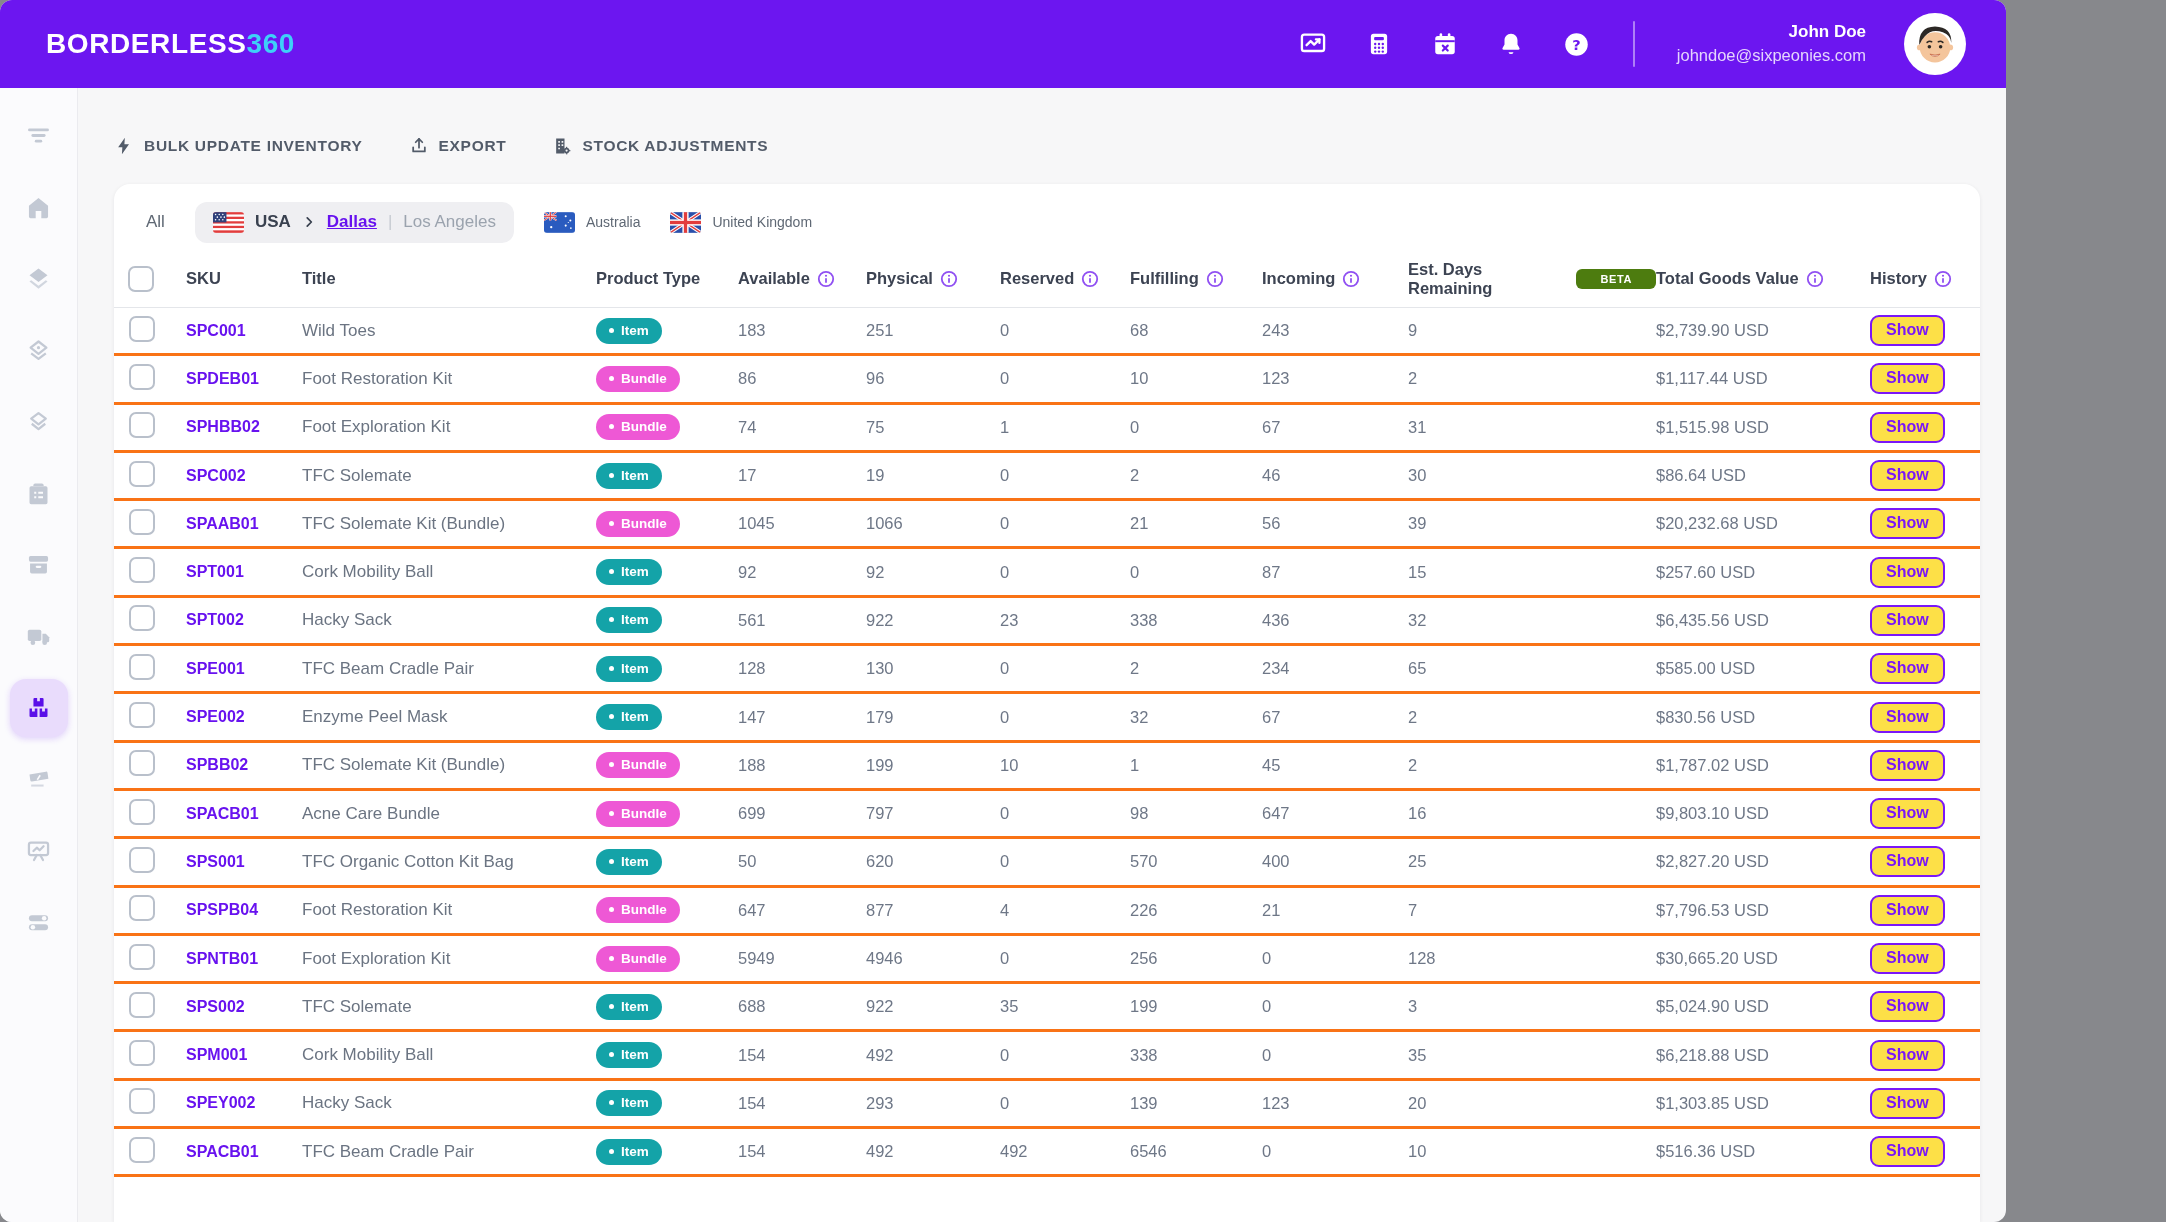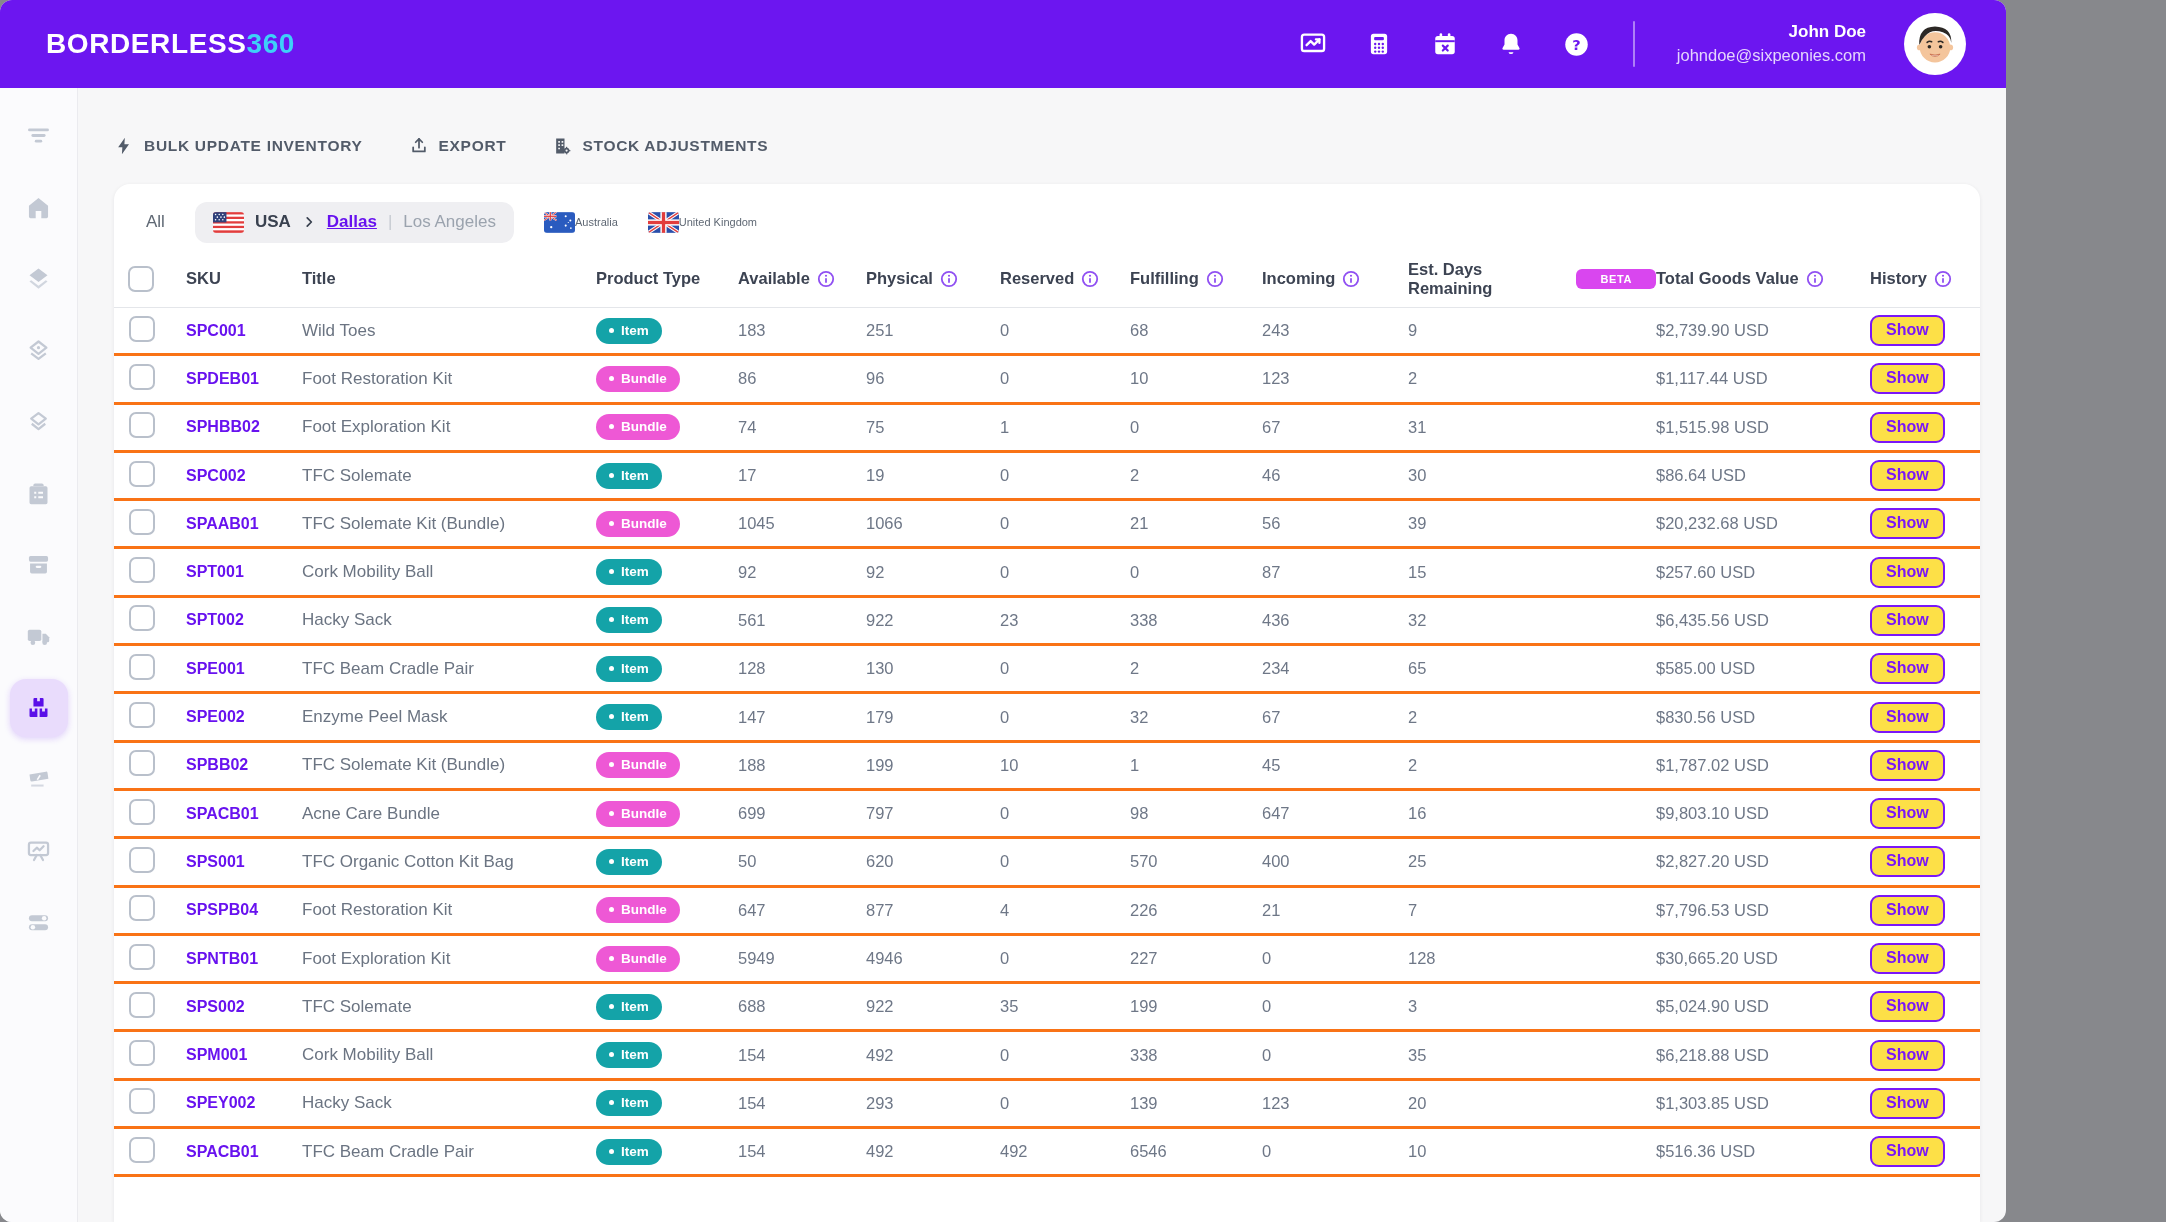--- a/index.html
+++ b/index.html
@@ -60,21 +60,21 @@
   .filter-row{ height:66px; display:flex; align-items:center; gap:30px; padding:10px 20px 0 32px; flex:none; }
   .all-link{ color:#5f6874; font-size:17px; cursor:pointer; }
   .loc-pill{
     background:#efeff2; border-radius:12px; padding:10px 18px; display:flex;
     align-items:center; gap:11px; font-size:17px; cursor:pointer;
   }
   .loc-country{ color:#39414f; font-weight:600; }
   .loc-city-active{ color:#6712ef; font-weight:700; text-decoration:underline; cursor:pointer; }
   .loc-sep{ color:#c6cad1; }
   .loc-city{ color:#9ba3ae; cursor:pointer; }
-  .country-tab{ display:flex; align-items:center; color:#5f6874; font-size:11px; cursor:pointer; }
+  .country-tab{ display:flex; align-items:center; gap:11px; color:#5f6874; font-size:14px; cursor:pointer; }
   .flag{ width:31px; height:21px; border-radius:3px; flex:none; }
   
   .thead,.tr{
     display:grid;
     grid-template-columns:72px 116px 294px 142px 128px 134px 130px 132px 146px 248px 214px 212px 1fr;
     align-items:center;
   }
   .thead{
     height:58px; border-bottom:1px solid #e4e6ea; font-weight:700;
     color:#3c4352; font-size:16.5px; flex:none;
@@ -97,21 +97,21 @@
   .badge.bundle{ background:#ee58d5; }
   .num{ font-size:16.5px; color:#6e7787; }
   .show-btn{
     border:2.2px solid #7a17f8; color:#7a17f8; background:#fde047; border-radius:9px;
     padding:4px 14px 5px; font-weight:700; font-size:16px; cursor:pointer;
     font-family:"Liberation Sans", sans-serif;
   }
   .kebab{ display:flex; flex-direction:column; gap:3.5px; align-items:center; cursor:pointer; width:30px; margin-left:28px; }
   .kebab i{ width:4.5px; height:4.5px; border-radius:50%; background:#b9bfc9; }
   .beta{
-    background:#d946ef; color:#fff; font-size:11px; font-weight:700; letter-spacing:.6px;
+    background:#4d7c0f; color:#fff; font-size:11px; font-weight:700; letter-spacing:.6px;
     border-radius:6px; padding:4px 24px; margin-left:4px;
   }
   .info-icon{ width:18px; height:18px; flex:none; cursor:pointer; }
 </style>
 </head>
 <body>
 
 <div class="window">
 
   <div class="topbar">
@@ -819,21 +819,21 @@
     <div class="td"><span class="checkbox"></span></div>
     <div class="td"><a class="sku">SPNTB01</a></div>
     <div class="td c-title">Foot Exploration Kit</div>
     <div class="td"><span class="badge bundle">
                   <span class="badge-dot"></span>
                   <span class="badge-label">Bundle</span>
                 </span></div>
     <div class="td num v-available">5949</div>
     <div class="td num v-physical">4946</div>
     <div class="td num v-reserved">0</div>
-    <div class="td num v-fulfilling">227</div>
+    <div class="td num v-fulfilling">256</div>
     <div class="td num v-incoming">0</div>
     <div class="td num v-est_days">128</div>
     <div class="td num v-value">$30,665.20 USD</div>
     <div class="td"><button class="show-btn">Show</button></div>
     <div class="td">
                 <span class="kebab">
                   <i></i>
                   <i></i>
                   <i></i>
                 </span>

